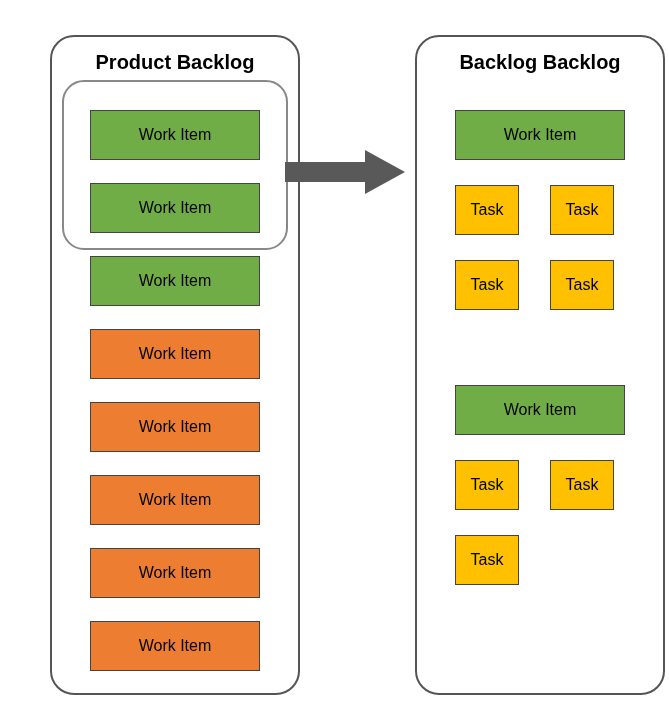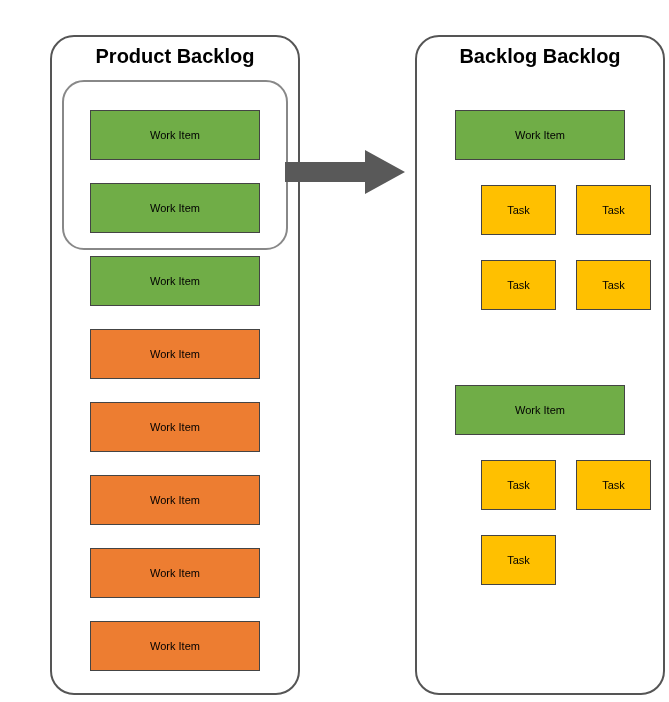--- a/index.html
+++ b/index.html
@@ -28,56 +28,55 @@
   .panel-right {
     left: 395px;
     top: 15px;
     width: 250px;
     height: 660px;
   }
   .panel-title {
     text-align: center;
     font-size: 20px;
     font-weight: bold;
-    margin: 8px 0 10px 0;
+    margin: 14px 0 10px 0;
   }
   .selection-box {
     position: absolute;
     left: 42px;
     top: 60px;
     width: 226px;
     height: 170px;
     border: 2px solid #888;
     border-radius: 22px;
     box-sizing: border-box;
   }
   .item {
     position: absolute;
     box-sizing: border-box;
     border: 1px solid #444;
     display: flex;
     align-items: center;
     justify-content: center;
-    font-size: 11px;
+    font-size: 16px;
   }
   .work-item-green {
     background: #70ad47;
     width: 170px;
     height: 50px;
   }
   .work-item-orange {
     background: #ed7d31;
     width: 170px;
     height: 50px;
   }
   .task {
     background: #ffc000;
-    width: 75px;
+    width: 64px;
     height: 50px;
-    margin-left: 26px;
   }
   .arrow {
     position: absolute;
     left: 265px;
     top: 130px;
     width: 120px;
     height: 44px;
   }
   .arrow svg {
     display: block;

